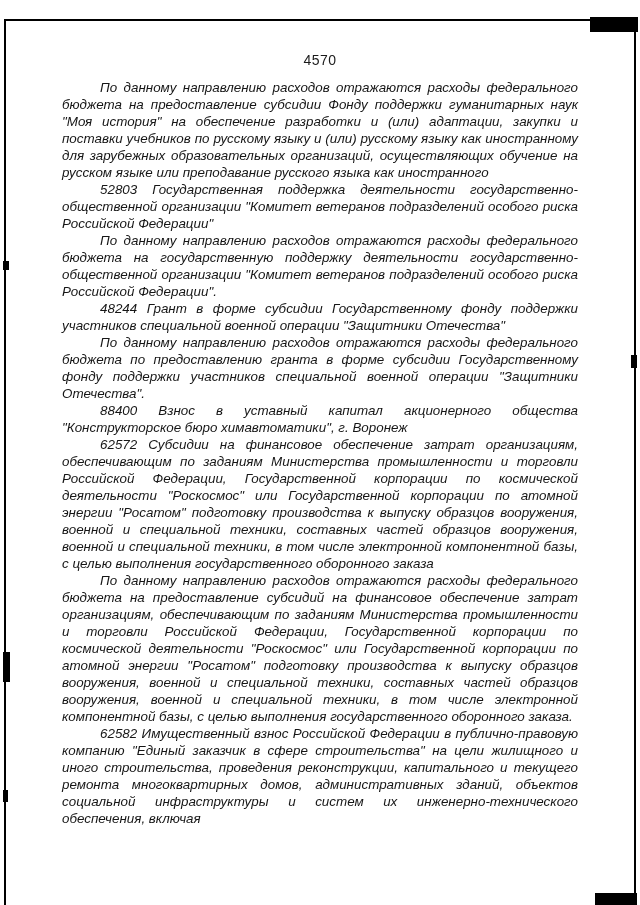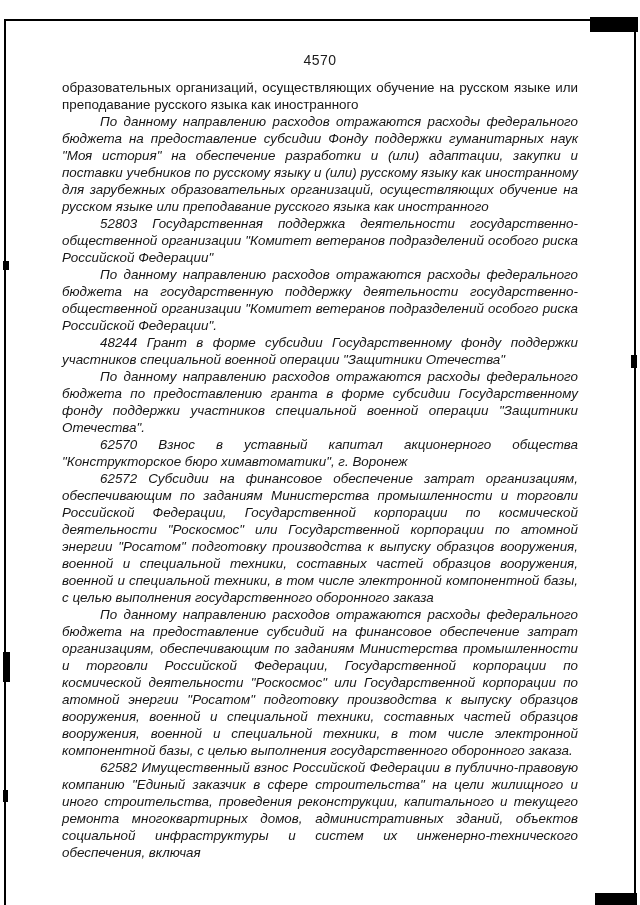--- a/index.html
+++ b/index.html
@@ -59,24 +59,23 @@
   <div class="artifact a-left-1"></div>
   <div class="artifact a-left-2"></div>
   <div class="artifact a-left-3"></div>
   <div class="artifact a-right-1"></div>
   <div class="artifact a-bottom-right"></div>
   <div class="artifact a-bottom-left"></div>
 
   <div class="page-number">4570</div>
 
   <div class="content" id="paragraphs">
-      <p class="para">образовательных организаций, осуществляющих обучение на русском языке или преподавание русского языка как иностранного</p>
       <p class="para indent">По данному направлению расходов отражаются расходы федерального бюджета на предоставление субсидии Фонду поддержки гуманитарных наук "Моя история" на обеспечение разработки и (или) адаптации, закупки и поставки учебников по русскому языку и (или) русскому языку как иностранному для зарубежных образовательных организаций, осуществляющих обучение на русском языке или преподавание русского языка как иностранного</p>
       <p class="para indent">52803 Государственная поддержка деятельности государственно-общественной организации "Комитет ветеранов подразделений особого риска Российской Федерации"</p>
       <p class="para indent">По данному направлению расходов отражаются расходы федерального бюджета на государственную поддержку деятельности государственно-общественной организации "Комитет ветеранов подразделений особого риска Российской Федерации".</p>
       <p class="para indent">48244 Грант в форме субсидии Государственному фонду поддержки участников специальной военной операции "Защитники Отечества"</p>
       <p class="para indent">По данному направлению расходов отражаются расходы федерального бюджета по предоставлению гранта в форме субсидии Государственному фонду поддержки участников специальной военной операции "Защитники Отечества".</p>
-      <p class="para indent">62570 Взнос в уставный капитал акционерного общества "Конструкторское бюро химавтоматики", г. Воронеж</p>
+      <p class="para indent">88400 Взнос в уставный капитал акционерного общества "Конструкторское бюро химавтоматики", г. Воронеж</p>
       <p class="para indent">62572 Субсидии на финансовое обеспечение затрат организациям, обеспечивающим по заданиям Министерства промышленности и торговли Российской Федерации, Государственной корпорации по космической деятельности "Роскосмос" или Государственной корпорации по атомной энергии "Росатом" подготовку производства к выпуску образцов вооружения, военной и специальной техники, составных частей образцов вооружения, военной и специальной техники, в том числе электронной компонентной базы, с целью выполнения государственного оборонного заказа</p>
       <p class="para indent">По данному направлению расходов отражаются расходы федерального бюджета на предоставление субсидий на финансовое обеспечение затрат организациям, обеспечивающим по заданиям Министерства промышленности и торговли Российской Федерации, Государственной корпорации по космической деятельности "Роскосмос" или Государственной корпорации по атомной энергии "Росатом" подготовку производства к выпуску образцов вооружения, военной и специальной техники, составных частей образцов вооружения, военной и специальной техники, в том числе электронной компонентной базы, с целью выполнения государственного оборонного заказа.</p>
       <p class="para indent">62582 Имущественный взнос Российской Федерации в публично-правовую компанию "Единый заказчик в сфере строительства" на цели жилищного и иного строительства, проведения реконструкции, капитального и текущего ремонта многоквартирных домов, административных зданий, объектов социальной инфраструктуры и систем их инженерно-технического обеспечения, включая</p>
     </div>
 </div>
 
 </body></html>

